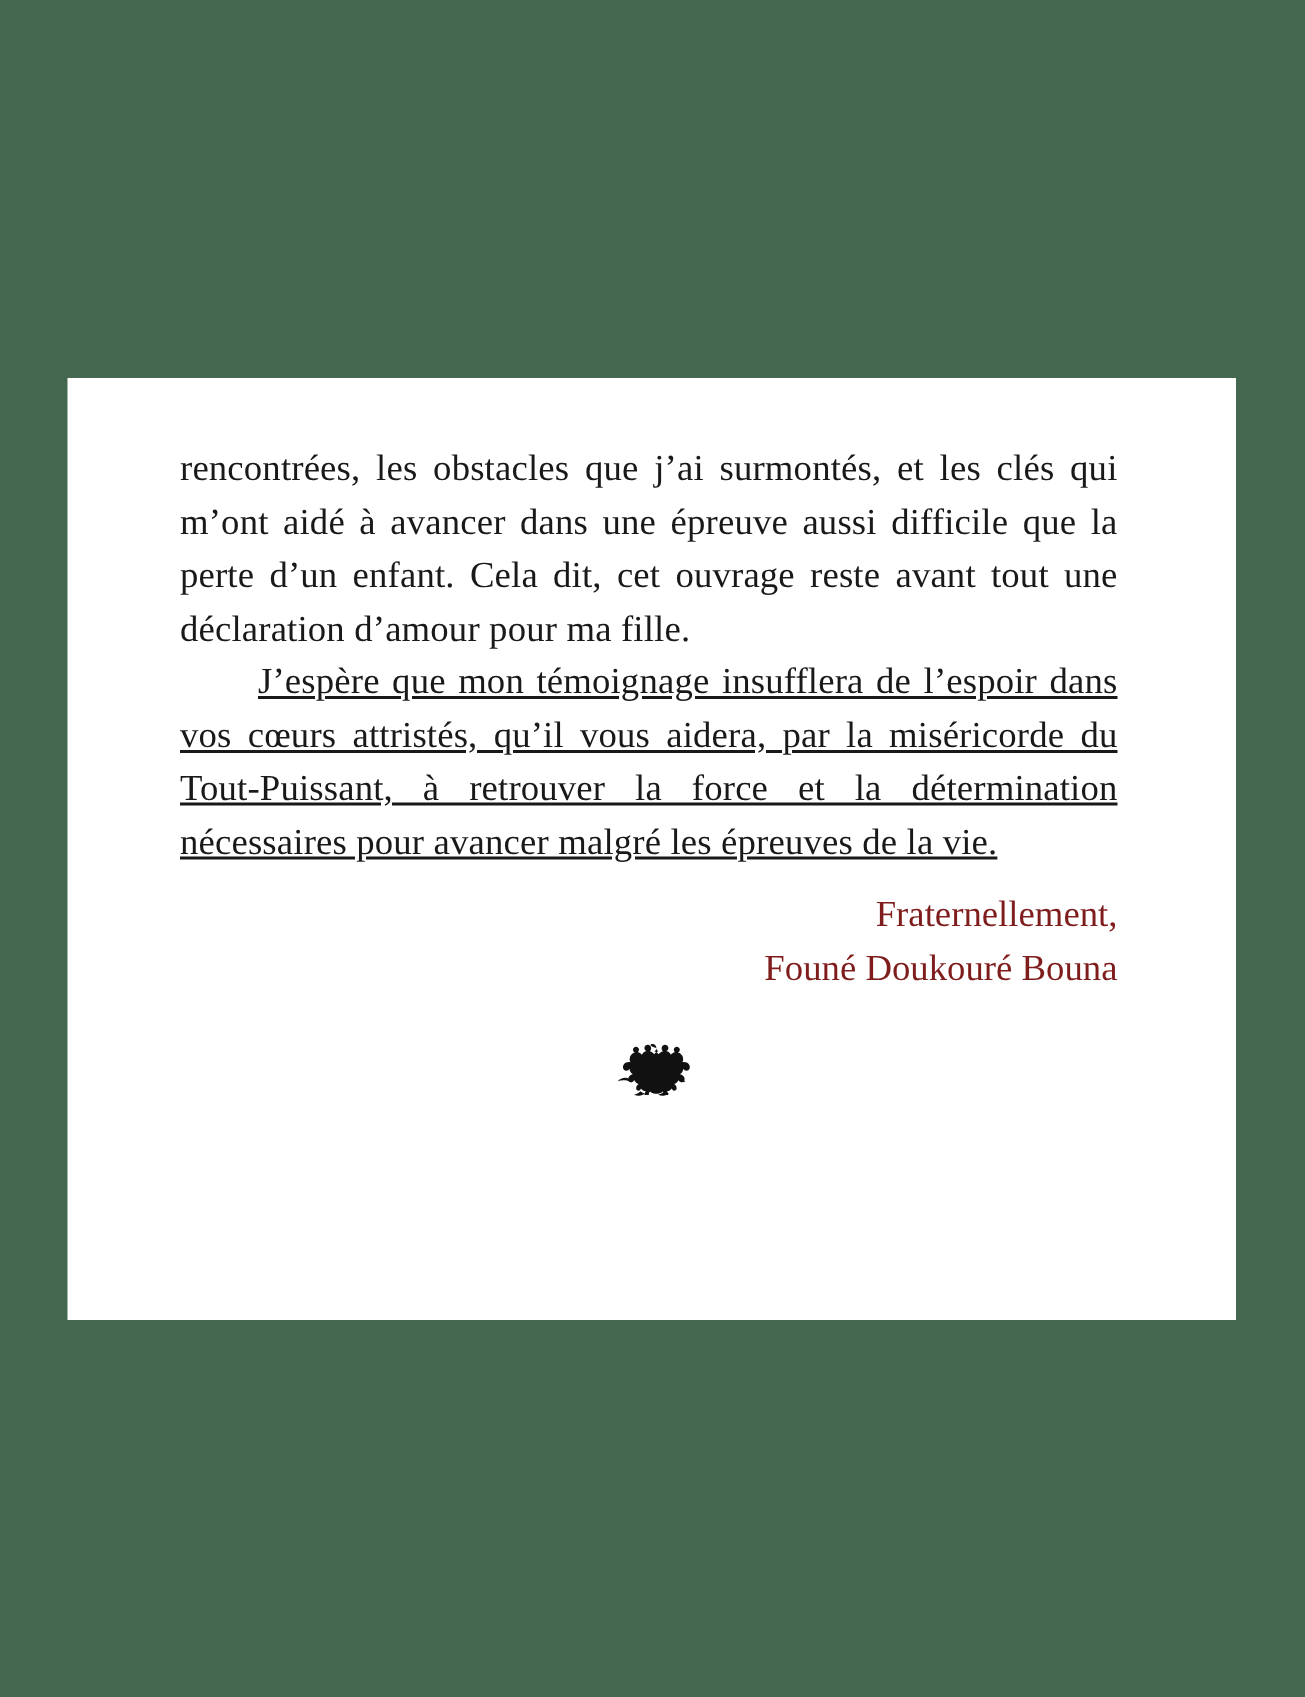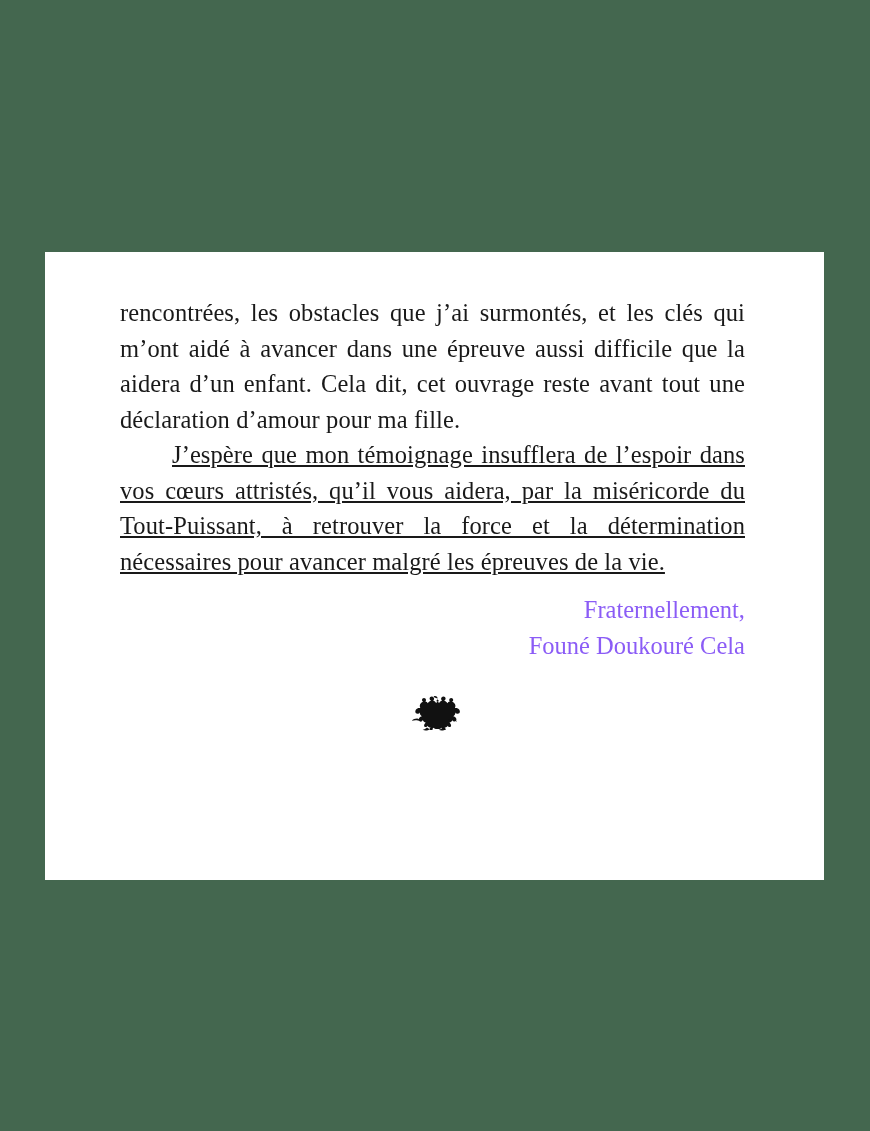--- a/index.html
+++ b/index.html
@@ -51,21 +51,21 @@
   }
   .closing {
     position: absolute;
     left: 75px;
     top: 340px;
     width: 625px;
     text-align: right;
     font-family: "Liberation Serif", serif;
     font-size: 24.5px;
     line-height: 35.5px;
-    color: #8b5cf6;
+    color: #7f1d1d;
   }
   .closing div {
     white-space: nowrap;
   }
   .ornament {
     position: absolute;
     left: 0;
     top: 440px;
     width: 779px;
     text-align: center;
@@ -75,27 +75,27 @@
     display: inline-block;
   }
 </style>
 </head>
 <body>
 
 <div class="page-wrap">
   <div class="page">
 
     <div class="text-block">
-      <p class="para first">rencontrées, les obstacles que j’ai surmontés, et les clés qui m’ont aidé à avancer dans une épreuve aussi difficile que la aidera d’un enfant. Cela dit, cet ouvrage reste avant tout une déclaration d’amour pour ma fille.</p>
+      <p class="para first">rencontrées, les obstacles que j’ai surmontés, et les clés qui m’ont aidé à avancer dans une épreuve aussi difficile que la perte d’un enfant. Cela dit, cet ouvrage reste avant tout une déclaration d’amour pour ma fille.</p>
       <p class="para indent">J’espère que mon témoignage insufflera de l’espoir dans vos cœurs attristés, qu’il vous aidera, par la miséricorde du Tout-Puissant, à retrouver la force et la détermination nécessaires pour avancer malgré les épreuves de la vie.</p>
     </div>
 
     <div class="closing">
       <div>Fraternellement,</div>
-      <div>Founé Doukouré Cela</div>
+      <div>Founé Doukouré Bouna</div>
     </div>
 
     <div class="ornament">
       <svg width="76" height="40" viewBox="0 0 76 40" fill="#111111" aria-hidden="true">
         <path d="M38 4c1.6 0 2.6 1.2 2.6 2.6 0 1.1-.6 1.9-1.5 2.3 1.3.3 2.3 1 3 2 .6-1 1.6-1.8 2.9-2.1-.6-.5-.9-1.2-.9-2 0-1.3 1-2.3 2.3-2.3 1.2 0 2.2.9 2.2 2.1 0 1-.6 1.8-1.5 2.1 1.5.3 2.6 1.2 3.2 2.5.6-.9 1.5-1.5 2.6-1.7-.4-.4-.7-1-.7-1.6 0-1.1.9-2 2-2s2 .9 2 2c0 .8-.5 1.5-1.2 1.8 1.9.5 3.2 2 3.4 3.9.1.9-.1 1.8-.5 2.5 1-.2 2-.1 2.9.3 1.3.6 2.1 1.8 2.1 3.1 0 1.3-1 2.3-2.3 2.3-.9 0-1.7-.5-2.1-1.3-.1 1.6-.9 2.9-2.2 3.7 1 .2 1.9.7 2.5 1.5.7.9.8 2 .3 2.9-.5.9-1.6 1.2-2.5.8-.6-.3-1-.8-1.2-1.4-.5 1.3-1.6 2.3-3 2.7 1 .6 1.7 1.6 1.7 2.8 0 .9-.7 1.6-1.6 1.6-.8 0-1.5-.6-1.6-1.4-.7 1.1-1.9 1.8-3.3 1.9.7.6 1.1 1.5.9 2.4h-2.9c.2-.9-.1-1.7-.8-2.3-.9.9-2.1 1.4-3.4 1.4h-1.6c-1.3 0-2.5-.5-3.4-1.4-.7.6-1 1.4-.8 2.3h-2.9c-.2-.9.2-1.8.9-2.4-1.4-.1-2.6-.8-3.3-1.9-.1.8-.8 1.4-1.6 1.4-.9 0-1.6-.7-1.6-1.6 0-1.2.7-2.2 1.7-2.8-1.4-.4-2.5-1.4-3-2.7-.2.6-.6 1.1-1.2 1.4-.9.4-2 .1-2.5-.8-.5-.9-.4-2 .3-2.9.6-.8 1.5-1.3 2.5-1.5-1.3-.8-2.1-2.1-2.2-3.7-.4.8-1.2 1.3-2.1 1.3-1.3 0-2.3-1-2.3-2.3 0-1.3.8-2.5 2.1-3.1.9-.4 1.9-.5 2.9-.3-.4-.7-.6-1.6-.5-2.5.2-1.9 1.5-3.4 3.4-3.9-.7-.3-1.2-1-1.2-1.8 0-1.1.9-2 2-2s2 .9 2 2c0 .6-.3 1.2-.7 1.6 1.1.2 2 .8 2.6 1.7.6-1.3 1.7-2.2 3.2-2.5-.9-.3-1.5-1.1-1.5-2.1 0-1.2 1-2.1 2.2-2.1 1.3 0 2.3 1 2.3 2.3 0 .8-.3 1.5-.9 2 1.3.3 2.3 1.1 2.9 2.1.7-1 1.7-1.7 3-2-.9-.4-1.5-1.2-1.5-2.3C35.4 5.2 36.4 4 38 4z"></path>
         <path d="M20 26.5c-2.2 0-4 .9-5.2 2.3 1.6-.6 3.3-.8 5-.6 1.5.2 2.9.7 4.1 1.5-.8-1.9-2.3-3.2-3.9-3.2z"></path>
         <path d="M56 26.5c1.6 0 3.1 1.3 3.9 3.2-1.2-.8-2.6-1.3-4.1-1.5-1.7-.2-3.4 0-5 .6 1.2-1.4 3-2.3 5.2-2.3z"></path>
         <path d="M30 35.5c-1.2 1.2-2.7 2-4.4 2.2 1.3.7 2.9 1 4.4.7 1.1-.2 2.1-.7 2.9-1.4-1.1-.2-2.1-.7-2.9-1.5z"></path>
         <path d="M46 35.5c.8.8 1.8 1.3 2.9 1.5-.8.7-1.8 1.2-2.9 1.4-1.5.3-3.1 0-4.4-.7 1.7-.2 3.2-1 4.4-2.2z"></path>
       </svg>

